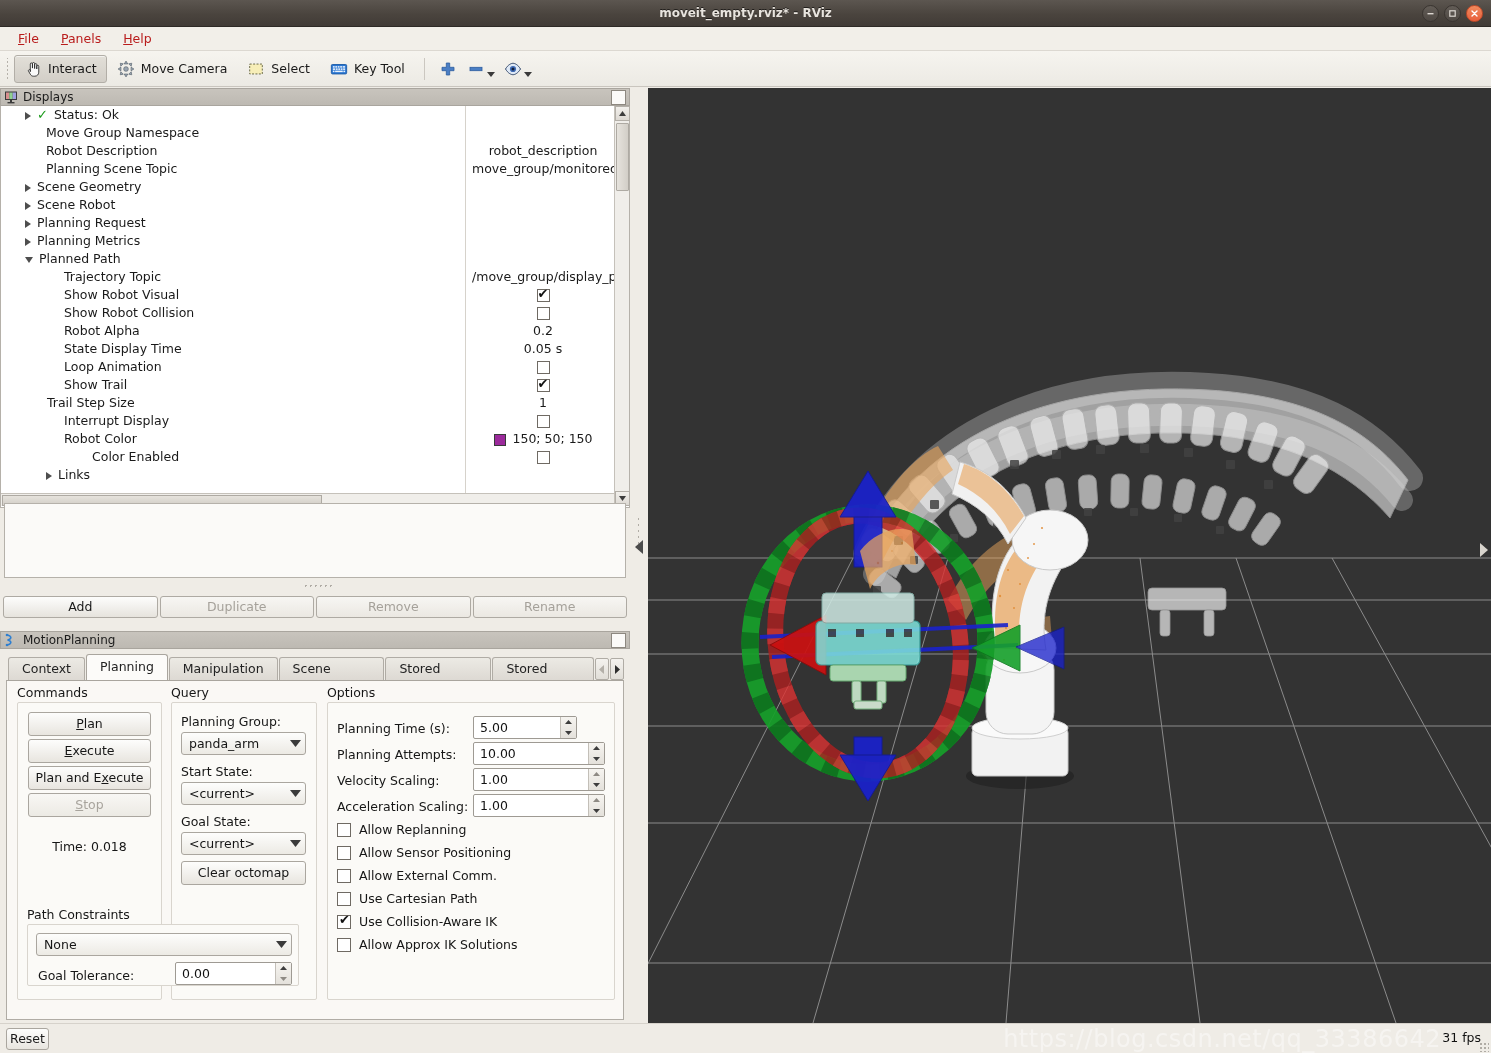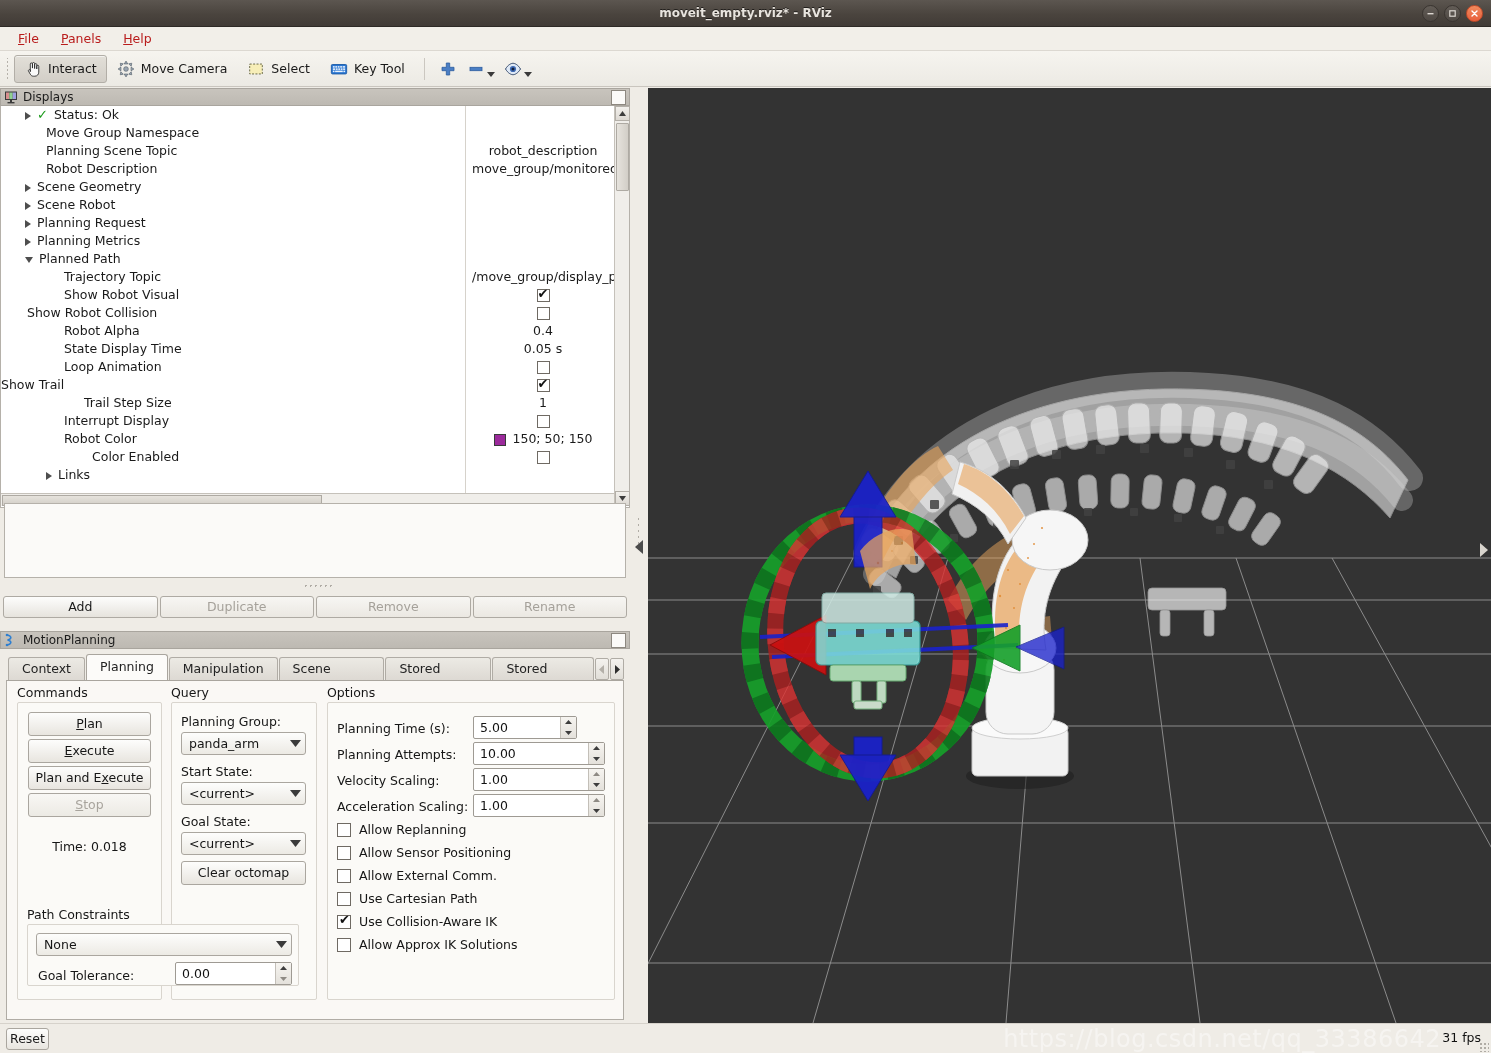--- a/index.html
+++ b/index.html
@@ -306,54 +306,54 @@
     <span class="ph-title">Displays</span>
     <span class="ph-box"></span>
   </div>
 
   <div id="displays-body">
     <div id="tree-scroll">
       <div class="tree-cols">
         <div class="tree-names" id="tree-names">
             <div class="trow" style="padding-left: 24px;"><span class="arrow-r"></span><span class="check-ok">✓</span><span class="tw">Status: Ok</span></div>
             <div class="trow" style="padding-left: 45px;"><span class="tw">Move Group Namespace</span></div>
+            <div class="trow" style="padding-left: 45px;"><span class="tw">Robot Description</span></div>
             <div class="trow" style="padding-left: 45px;"><span class="tw">Planning Scene Topic</span></div>
-            <div class="trow" style="padding-left: 45px;"><span class="tw">Robot Description</span></div>
             <div class="trow" style="padding-left: 24px;"><span class="arrow-r"></span><span class="tw">Scene Geometry</span></div>
             <div class="trow" style="padding-left: 24px;"><span class="arrow-r"></span><span class="tw">Scene Robot</span></div>
             <div class="trow" style="padding-left: 24px;"><span class="arrow-r"></span><span class="tw">Planning Request</span></div>
             <div class="trow" style="padding-left: 24px;"><span class="arrow-r"></span><span class="tw">Planning Metrics</span></div>
             <div class="trow" style="padding-left: 24px;"><span class="arrow-d"></span><span class="tw">Planned Path</span></div>
             <div class="trow" style="padding-left: 63px;"><span class="tw">Trajectory Topic</span></div>
             <div class="trow" style="padding-left: 63px;"><span class="tw">Show Robot Visual</span></div>
-            <div class="trow" style="padding-left: 26px; text-decoration: underline;"><span class="tw">Show Robot Collision</span></div>
+            <div class="trow" style="padding-left: 63px; text-decoration: underline;"><span class="tw">Show Robot Collision</span></div>
             <div class="trow" style="padding-left: 63px;"><span class="tw">Robot Alpha</span></div>
             <div class="trow" style="padding-left: 63px;"><span class="tw">State Display Time</span></div>
             <div class="trow" style="padding-left: 63px;"><span class="tw">Loop Animation</span></div>
-            <div class="trow" style=""><span class="tw">Show Trail</span></div>
-            <div class="trow" style="padding-left: 83px;"><span class="tw">Trail Step Size</span></div>
+            <div class="trow" style="padding-left: 63px;"><span class="tw">Show Trail</span></div>
+            <div class="trow" style="padding-left: 46px;"><span class="tw">Trail Step Size</span></div>
             <div class="trow" style="padding-left: 63px;"><span class="tw">Interrupt Display</span></div>
             <div class="trow" style="padding-left: 63px;"><span class="tw">Robot Color</span></div>
             <div class="trow" style="padding-left: 91px;"><span class="tw">Color Enabled</span></div>
             <div class="trow" style="padding-left: 45px;"><span class="arrow-r"></span><span class="tw">Links</span></div>
           </div>
         <div class="tree-vals" id="tree-vals">
             <div class="trow" style="padding-left: 6px;"></div>
             <div class="trow" style="padding-left: 6px;"></div>
             <div class="trow" style="padding-left: 6px;"><span>robot_description</span></div>
             <div class="trow" style="padding-left: 6px;"><span>move_group/monitored.</span></div>
             <div class="trow" style="padding-left: 6px;"></div>
             <div class="trow" style="padding-left: 6px;"></div>
             <div class="trow" style="padding-left: 6px;"></div>
             <div class="trow" style="padding-left: 6px;"></div>
             <div class="trow" style="padding-left: 6px;"></div>
             <div class="trow" style="padding-left: 6px;"><span>/move_group/display_pl.</span></div>
             <div class="trow" style="padding-left: 6px;"><span class="cb on"></span></div>
             <div class="trow" style="padding-left: 6px;"><span class="cb"></span></div>
-            <div class="trow" style="padding-left: 6px;"><span>0.4</span></div>
+            <div class="trow" style="padding-left: 6px;"><span>0.2</span></div>
             <div class="trow" style="padding-left: 6px;"><span>0.05 s</span></div>
             <div class="trow" style="padding-left: 6px;"><span class="cb"></span></div>
             <div class="trow" style="padding-left: 6px;"><span class="cb on"></span></div>
             <div class="trow" style="padding-left: 6px;"><span>1</span></div>
             <div class="trow" style="padding-left: 6px;"><span class="cb"></span></div>
             <div class="trow" style="padding-left: 6px;"><span class="swatch" style="background:#9b2a9b"></span><span>150; 50; 150</span></div>
             <div class="trow" style="padding-left: 6px;"><span class="cb"></span></div>
             <div class="trow" style="padding-left: 6px;"></div>
           </div>
       </div>

